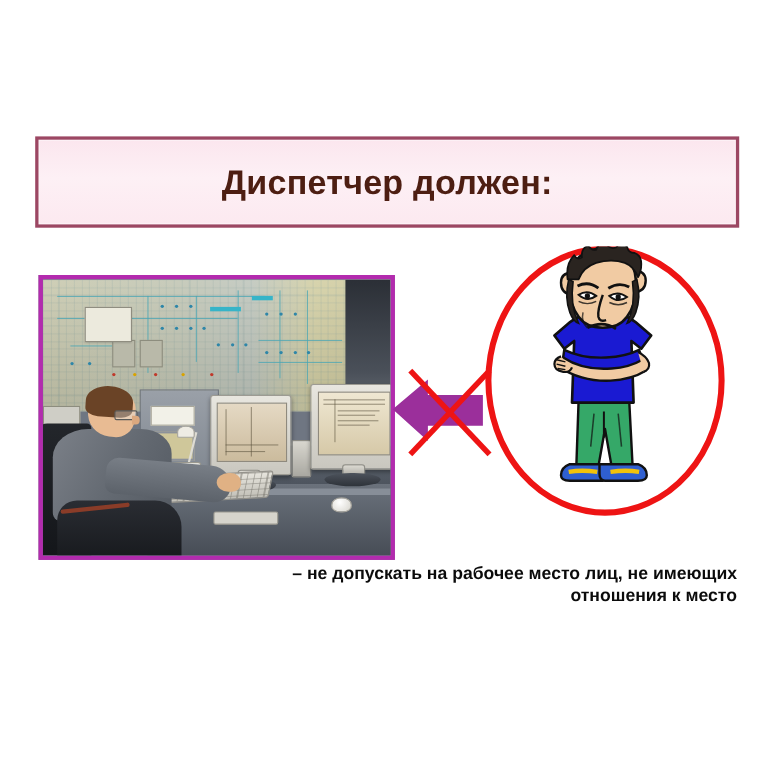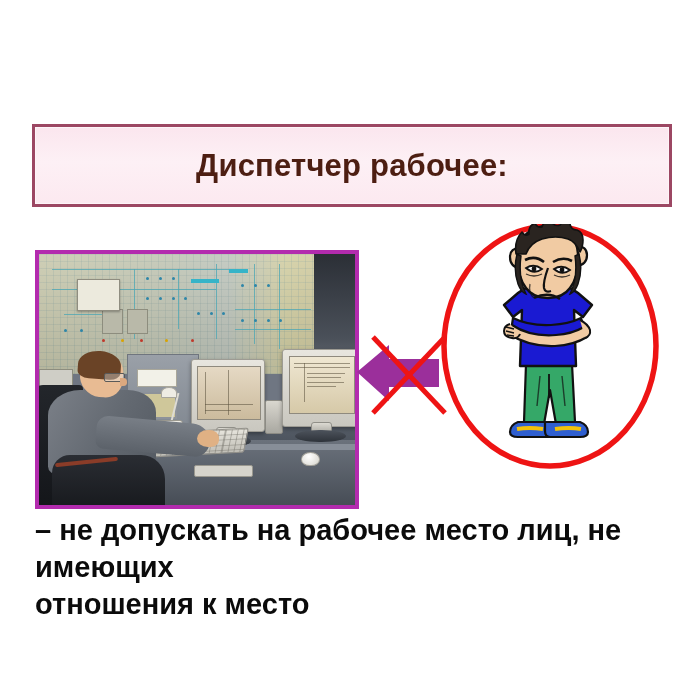--- a/index.html
+++ b/index.html
@@ -369,32 +369,32 @@
     width: 255px;
     height: 250px;
   }
 
   
   #caption {
     position: absolute;
     left: 35px;
     top: 512px;
     width: 635px;
-    text-align: left;
-    font-size: 29px;
+    text-align: right;
+    font-size: 16px;
     font-weight: bold;
     color: #0b0b0b;
     line-height: 1.28;
   }
 </style>
 </head>
 <body>
 
 <div id="title-banner">
-  <div id="title-text">Диспетчер рабочее:</div>
+  <div id="title-text">Диспетчер должен:</div>
 </div>
 
 <div id="photo-frame">
   <div id="photo-inner">
 
     <div class="mimic-board"></div>
     <div class="mimic-dark-right"></div>
 
     <div class="mimic-line" style="left:4%;top:6%;width:60%;height:1px;"></div>
     <div class="mimic-line" style="left:4%;top:14%;width:52%;height:1px;"></div>

